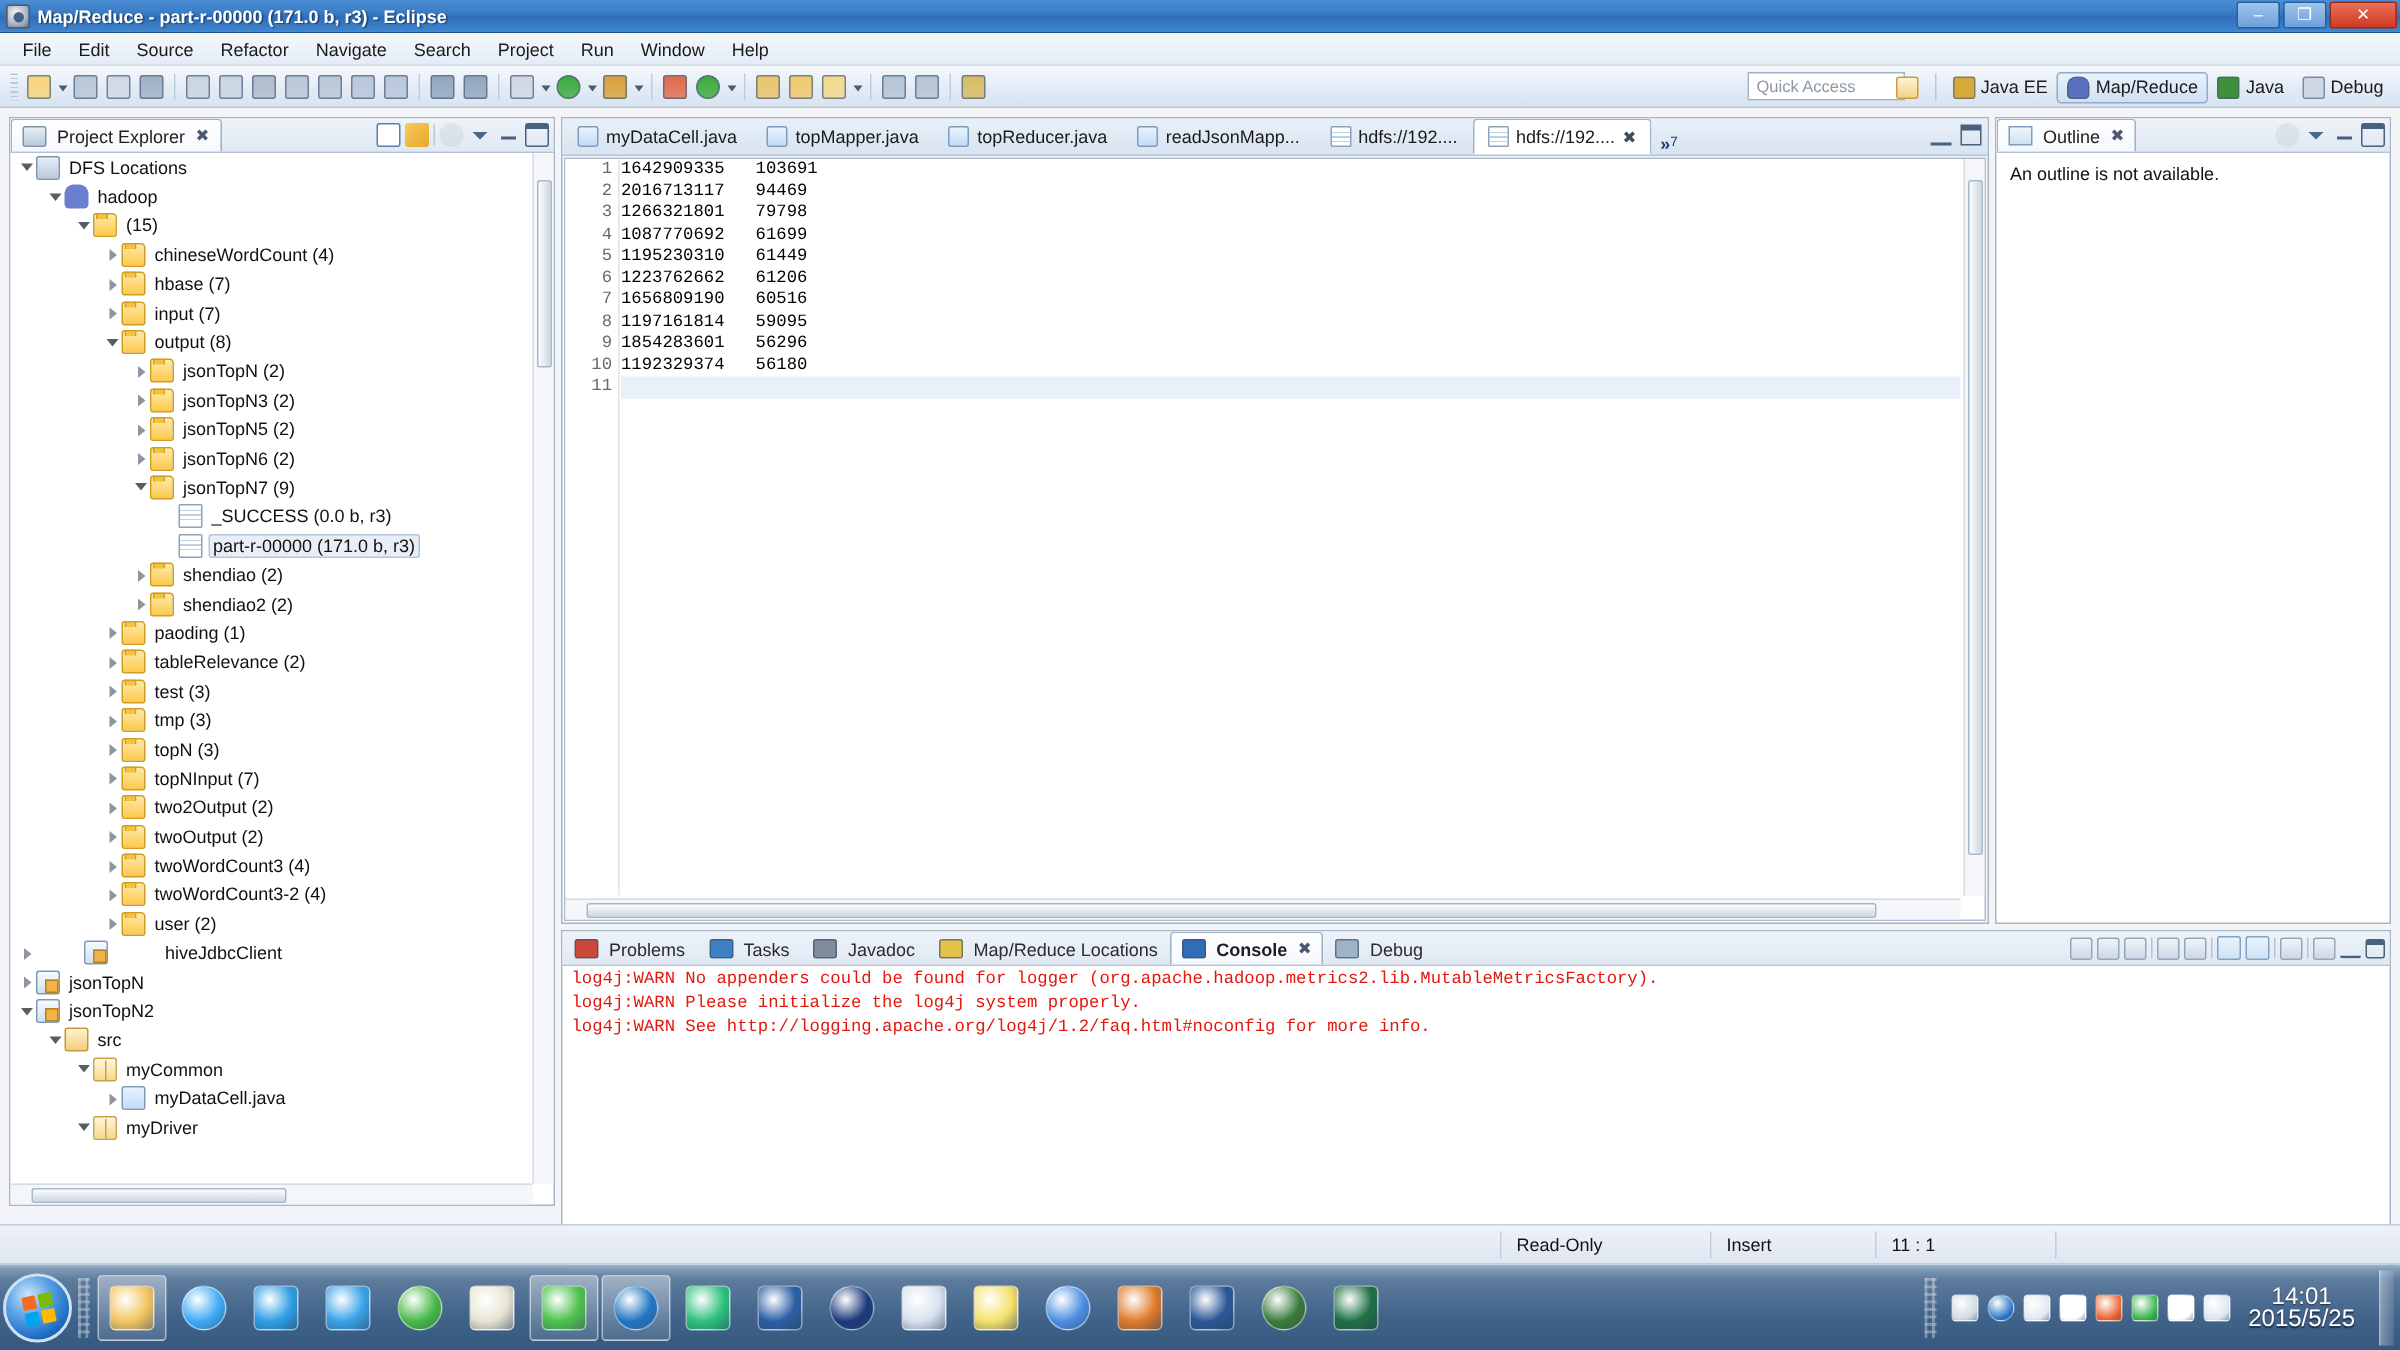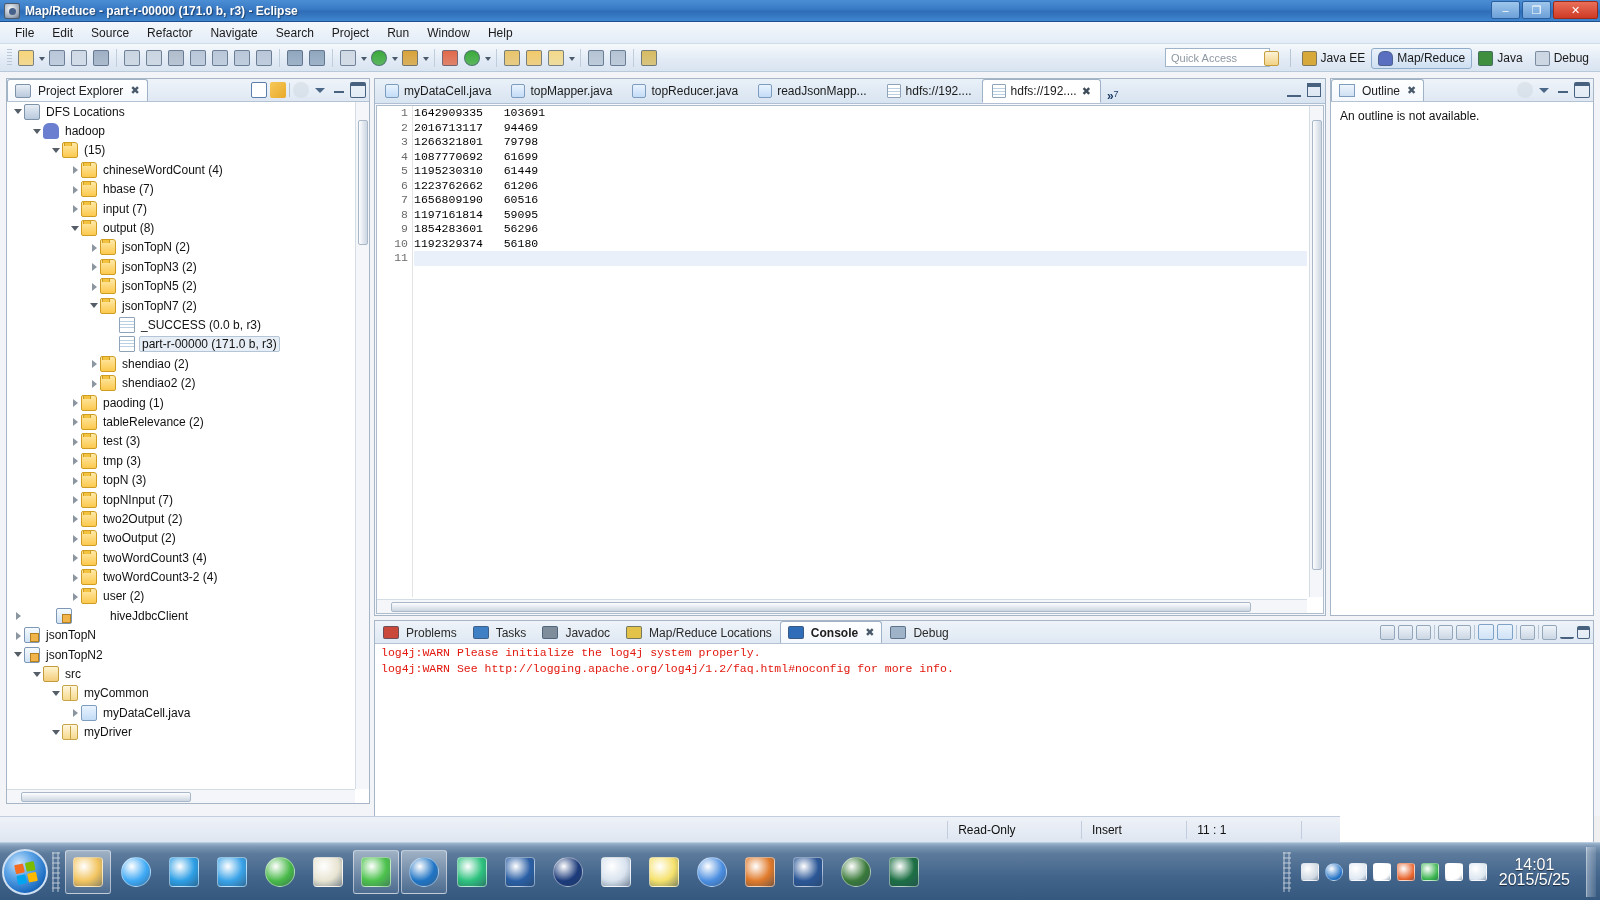--- a/index.html
+++ b/index.html
@@ -159,21 +159,21 @@
   .console-body { position:absolute; left:1px; right:1px; top:24px; bottom:1px; background:#fff; overflow:hidden;}
   .cheader { font-size:12px; color:#000; padding:3px 5px 4px 5px; border-bottom:1px solid #d8dee6; }
   .cline { font-family:"Liberation Mono", monospace; font-size:11.5px; color:#e2180e; padding:0 5px; line-height:16px; white-space:pre;}
 
   
   #outline-panel { left:1330px; top:6px; width:264px; height:538px; }
   .outline-body { position:absolute; left:1px; top:24px; right:1px; bottom:1px; background:#fff; padding:6px 8px; font-size:12px; color:#111;}
 
   
   .statusbar {
-    position:absolute; left:0; top:816px; width:1340px; height:26px;
+    position:absolute; left:0; top:816px; width:1600px; height:26px;
     background:linear-gradient(to bottom,#eef2f8,#dfe6f1);
     border-top:1px solid #c2cedd; display:flex; align-items:center; font-size:12px; color:#111;
   }
   .st-cell { border-left:1px solid #c2cedd; height:18px; display:flex; align-items:center; padding:0 10px;}
 
   
   .taskbar {
     position:absolute; left:0; top:842px; width:1600px; height:58px;
     background:linear-gradient(to bottom,#9fb6cd 0%,#7e99b6 6%,#5d7b9c 18%,#42648b 60%,#35587f 100%);
     border-top:1px solid #b9cde0; display:flex; align-items:center;
@@ -406,23 +406,28 @@
             <span class="arrow closed"></span>
             <span class="tico ic-folder"></span>
             <span class="tlabel">jsonTopN3 (2)</span>
           </div>
           <div class="trow" style="padding-left: 82px;">
             <span class="arrow closed"></span>
             <span class="tico ic-folder"></span>
             <span class="tlabel">jsonTopN5 (2)</span>
           </div>
           <div class="trow" style="padding-left: 82px;">
-            <span class="arrow open"></span>
-            <span class="tico ic-folder"></span>
-            <span class="tlabel">jsonTopN7 (2)</span>
+            <span class="arrow closed"></span>
+            <span class="tico ic-folder"></span>
+            <span class="tlabel">jsonTopN6 (2)</span>
+          </div>
+          <div class="trow" style="padding-left: 82px;">
+            <span class="arrow open"></span>
+            <span class="tico ic-folder"></span>
+            <span class="tlabel">jsonTopN7 (9)</span>
           </div>
           <div class="trow" style="padding-left: 101px;">
             <span class="arrow "></span>
             <span class="tico ic-file"></span>
             <span class="tlabel">_SUCCESS (0.0 b, r3)</span>
           </div>
           <div class="trow sel" style="padding-left: 101px;">
             <span class="arrow "></span>
             <span class="tico ic-file"></span>
             <span class="tlabel">part-r-00000 (171.0 b, r3)</span>
@@ -671,20 +676,21 @@
             <span style="width: 1px; height: 14px; background: rgb(182, 196, 211);"></span>
             <span class="ti" style="width: 15px; height: 15px; background: linear-gradient(rgb(238, 243, 249), rgb(204, 215, 228)); border: 1px solid rgb(147, 166, 186); border-radius: 2px;"></span>
             <span style="width: 1px; height: 14px; background: rgb(182, 196, 211);"></span>
             <span class="ti" style="width: 15px; height: 15px; background: linear-gradient(rgb(238, 243, 249), rgb(204, 215, 228)); border: 1px solid rgb(147, 166, 186); border-radius: 2px;"></span>
             <span class="ti" style="width: 14px; height: 14px; position: relative; border-bottom: 2px solid rgb(71, 97, 127);"></span>
             <span class="ti" style="width: 13px; height: 13px; border-width: 4px 1.5px 1.5px; border-style: solid; border-color: rgb(71, 97, 127); border-image: initial;"></span>
           </div>
         </div>
       <div class="console-body">
         <div id="clines">
+            <div class="cline" style="color: rgb(226, 24, 14);">log4j:WARN No appenders could be found for logger (org.apache.hadoop.metrics2.lib.MutableMetricsFactory).</div>
             <div class="cline" style="color: rgb(226, 24, 14);">log4j:WARN Please initialize the log4j system properly.</div>
             <div class="cline" style="color: rgb(226, 24, 14);">log4j:WARN See http://logging.apache.org/log4j/1.2/faq.html#noconfig for more info.</div>
           </div>
       </div>
     </div>
 
   </div>
 
   <div class="statusbar">
     <div style="width:1000px;"></div>

